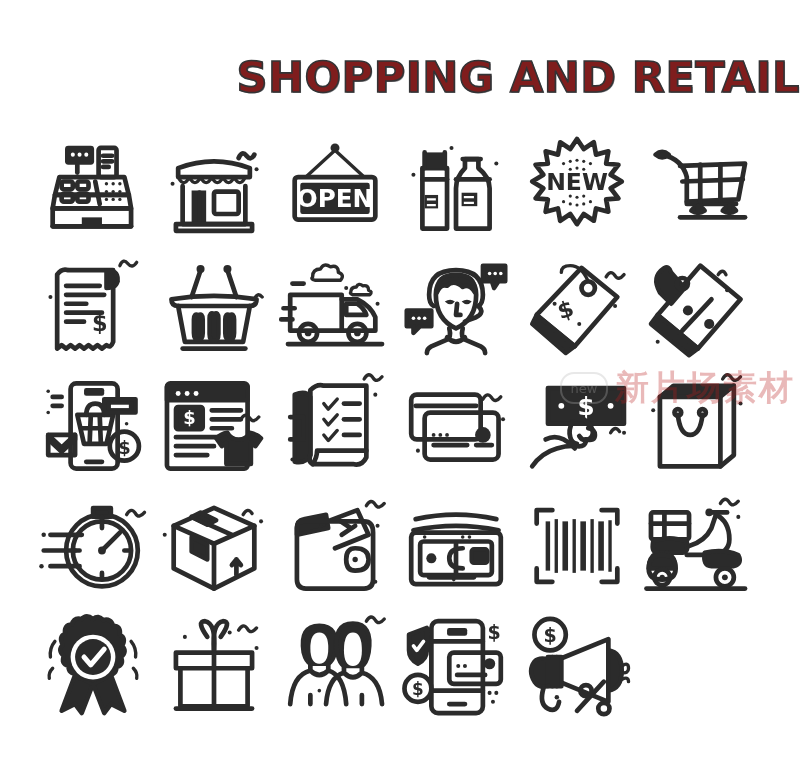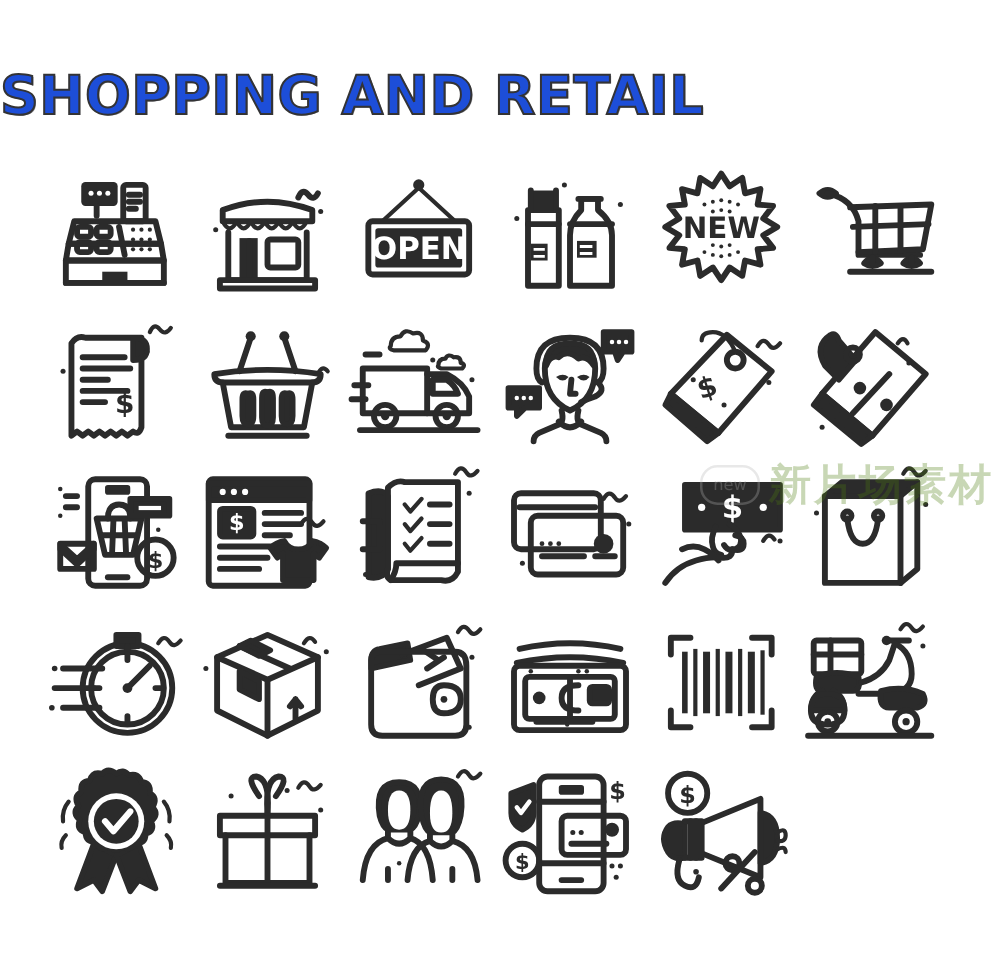--- a/index.html
+++ b/index.html
@@ -8,26 +8,26 @@
     background:#ffffff;
     font-family:"Liberation Sans", sans-serif;
     overflow:hidden;
     position:relative;
   }
   #stage{position:relative;width:800px;height:769px;}
 
   
   .title{
     position:absolute;left:0;top:52px;width:800px;
-    text-align:left;
+    text-align:right;
     font-family:"DejaVu Sans", sans-serif;
     font-weight:bold;
     font-size:43px;
     letter-spacing:0.5px;
-    color:#1d4ed8;
+    color:#7f1d1d;
     text-shadow:1px 1px 0 #8d8d90;
     -webkit-text-stroke:1.6px #333335;
   }
 
   
   .grid{
     position:absolute;left:32px;top:126px;
     width:726px;height:600px;
     display:grid;
     grid-template-columns:repeat(6,1fr);
@@ -56,21 +56,21 @@
     color:#9a9a9a;
   }
   .wm-badge{
     width:44px;height:28px;border-radius:14px;
     border:2.5px solid #b4b4b4;color:#b0b0b0;
     font-size:13px;display:flex;align-items:center;justify-content:center;
     font-family:"DejaVu Sans",sans-serif;
   }
   .wm-text{
     font-family:"DejaVu Sans",sans-serif;
-    font-size:34px;font-weight:bold;color:#4d7c0f;letter-spacing:2px;
+    font-size:34px;font-weight:bold;color:#b91c1c;letter-spacing:2px;
     white-space:nowrap;
   }
 </style>
 </head>
 <body>
 
 <div id="stage">
 
   <div class="title">SHOPPING AND RETAIL</div>
 

